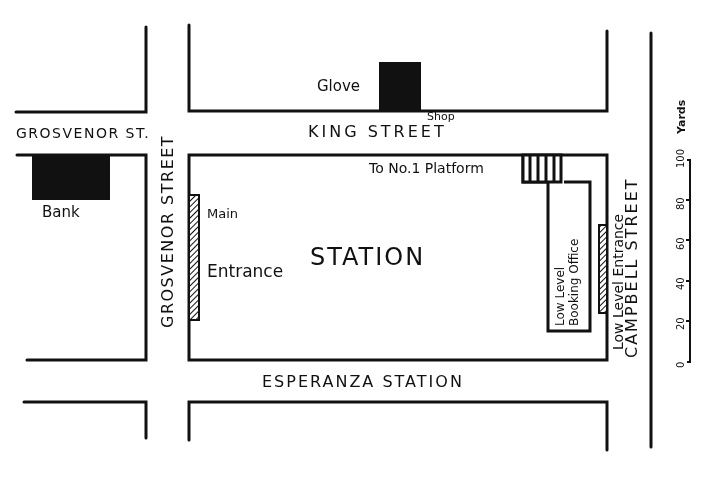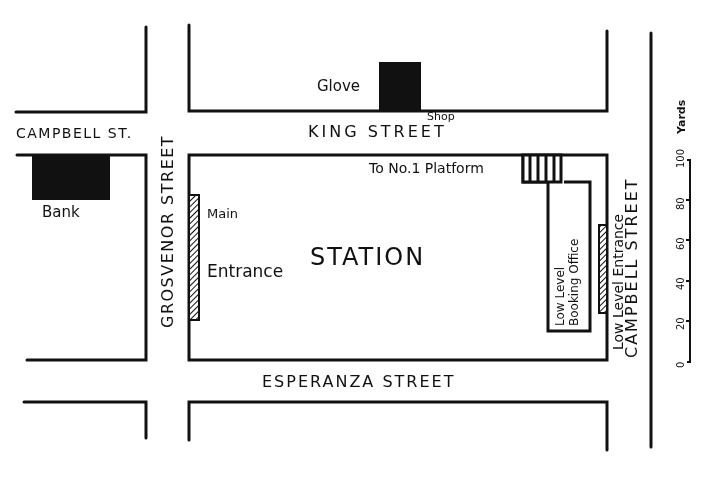--- a/index.html
+++ b/index.html
@@ -58,23 +58,23 @@
     <g stroke="#111" stroke-width="2" fill="none">
       <path d="M687,160 H690 V362 H687"></path>
       <line x1="686" y1="200" x2="690" y2="200"></line>
       <line x1="686" y1="240" x2="690" y2="240"></line>
       <line x1="686" y1="281" x2="690" y2="281"></line>
       <line x1="686" y1="321" x2="690" y2="321"></line>
     </g>
   </svg>
 
   <span class="lbl street" style="left:308px;top:124px;letter-spacing:3px;">KING STREET</span>
-  <span class="lbl street small" style="left:16px;top:126px;">CAMPBELL ST.</span>
+  <span class="lbl street small" style="left:16px;top:126px;">GROSVENOR ST.</span>
   <span class="lbl street rot" style="left:160px;top:328px;">GROSVENOR  STREET</span>
-  <span class="lbl street" style="left:262px;top:374px;letter-spacing:2px;">ESPERANZA STREET</span>
+  <span class="lbl street" style="left:262px;top:374px;letter-spacing:2px;">ESPERANZA STATION</span>
   <span class="lbl street rot" style="left:624px;top:358px;letter-spacing:2px;">CAMPBELL  STREET</span>
 
   <span class="lbl small" style="left:317px;top:79px;font-size:15px;">Glove</span>
   <span class="lbl small" style="left:427px;top:79px;font-size:11px;margin-top:32px;">Shop</span>
   <span class="lbl small" style="left:42px;top:205px;font-size:15px;">Bank</span>
 
   <span class="lbl title" style="left:310px;top:245px;">STATION</span>
 
   <span class="lbl small" style="left:207px;top:207px;font-size:13px;text-align:center;">Main</span>
   <span class="lbl small" style="left:207px;top:235px;font-size:17px;margin-top:28px;">Entrance</span>

